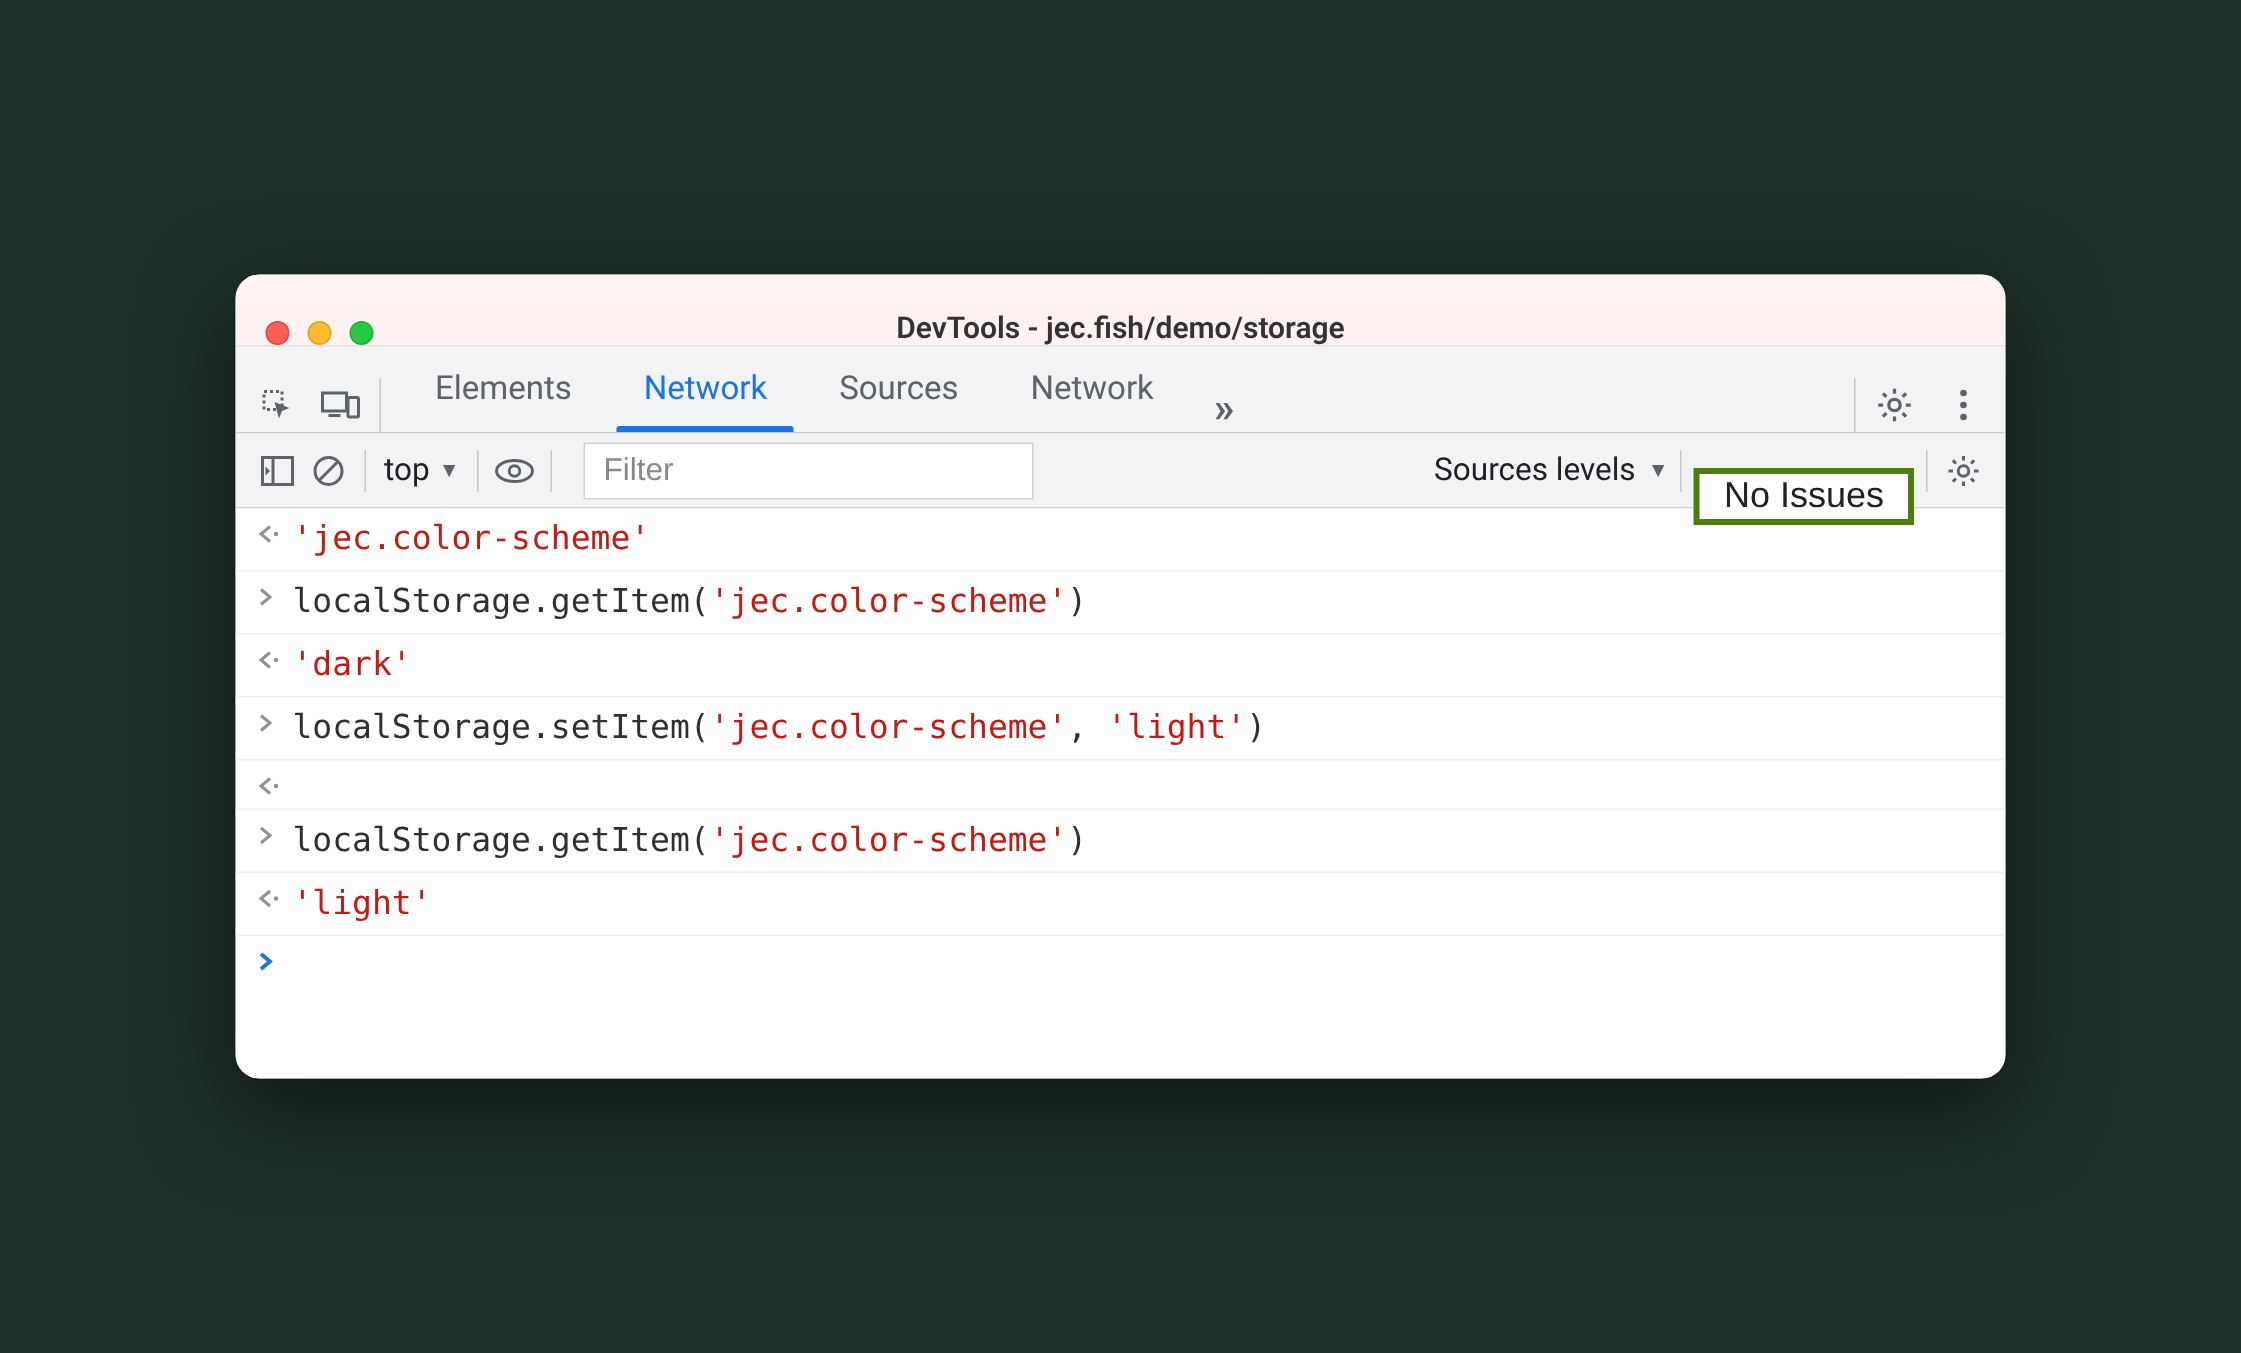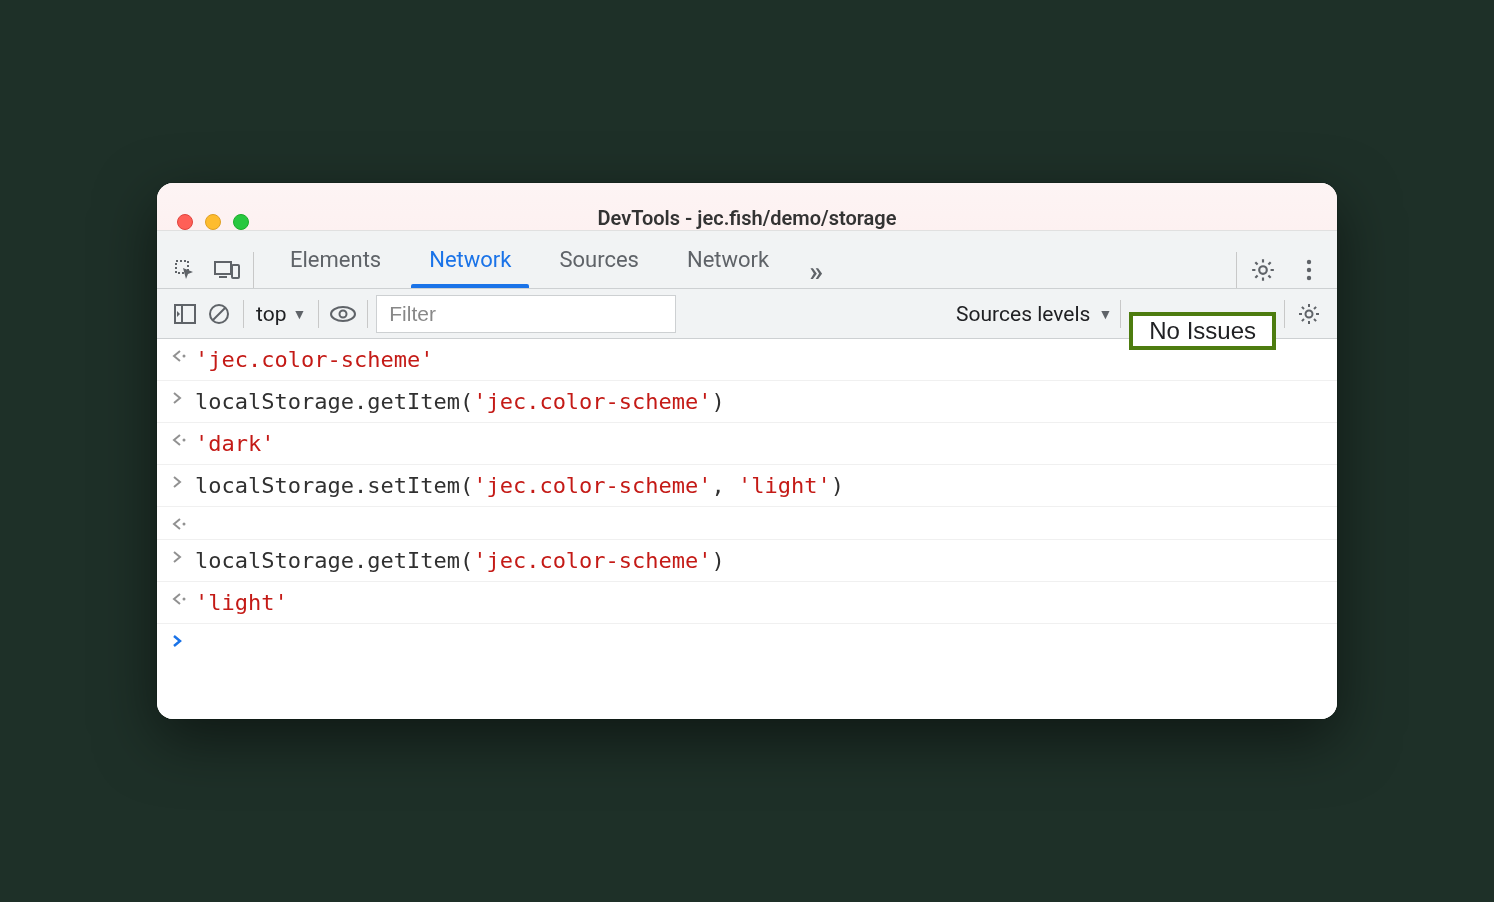--- a/index.html
+++ b/index.html
@@ -150,20 +150,21 @@
       color: #5f6368;
     }
     .filter-input {
       width: 300px;
       height: 38px;
       border: 1px solid #cdd0d2;
       background: #fff;
       font-size: 21px;
       padding: 0 12px;
       color: #14532d;
+      margin-left: 13px;
     }
     .filter-input::placeholder {
       color: #888;
     }
     .levels-sel {
       display: flex;
       align-items: center;
       gap: 8px;
       font-size: 21px;
       color: #202124;

